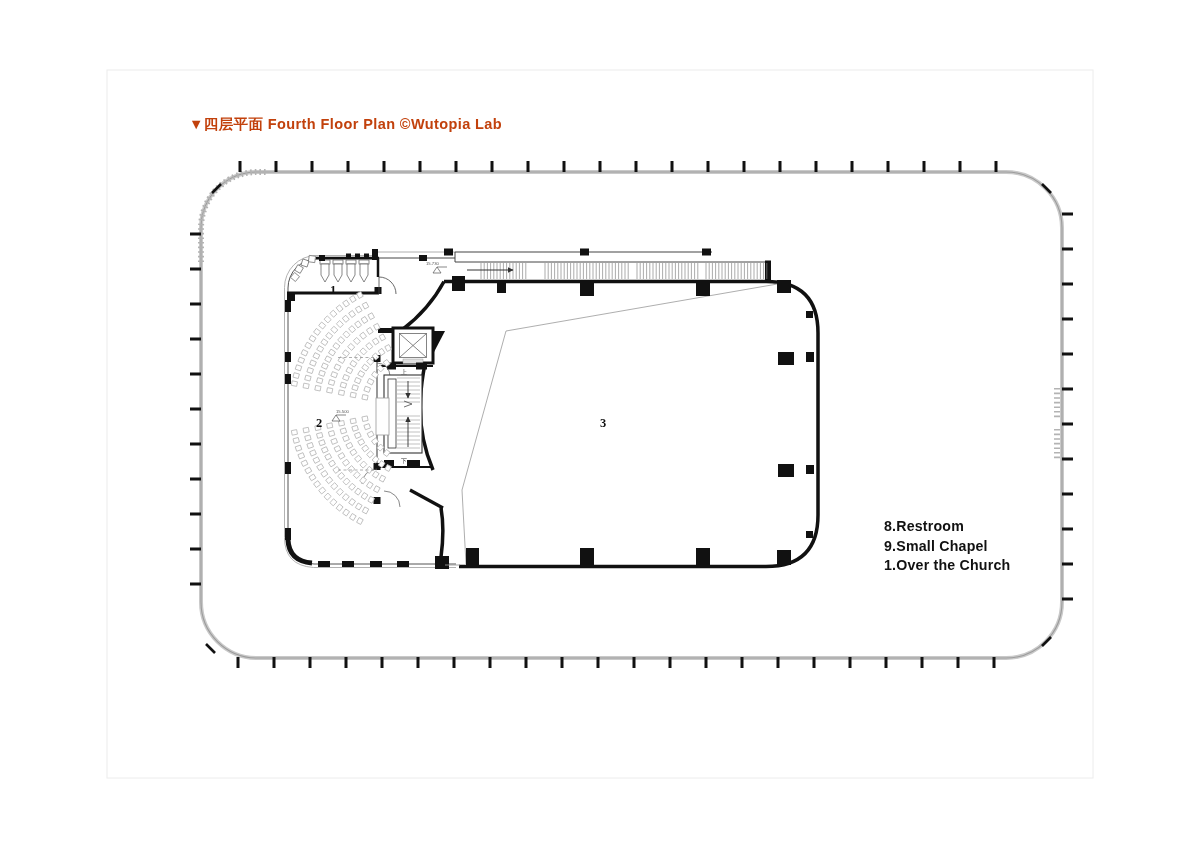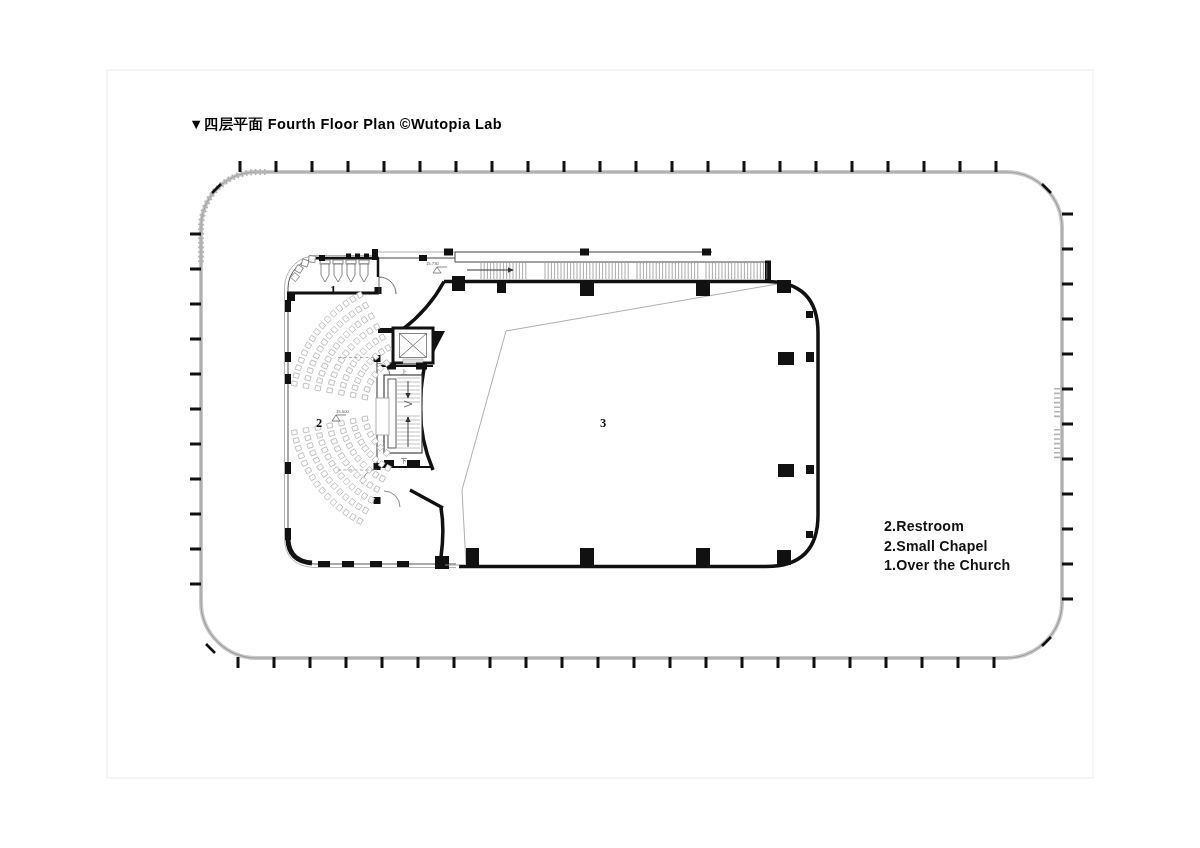--- a/index.html
+++ b/index.html
@@ -1,36 +1,36 @@
 <!DOCTYPE html>
 <html><head>
 <meta charset="utf-8">
 <style>
   html,body{margin:0;padding:0;background:#ffffff;}
   #stage{position:relative;width:1200px;height:848px;background:#ffffff;overflow:hidden;
          font-family:"Liberation Sans","DejaVu Sans",sans-serif;}
   #plan-svg{position:absolute;left:0;top:0;width:1200px;height:848px;}
   .title{position:absolute;left:189px;top:115px;font-size:14.5px;letter-spacing:.4px;
-         color:#000000;font-weight:600;white-space:nowrap;}
+         color:#c2410c;font-weight:600;white-space:nowrap;}
   .legend{position:absolute;left:884px;top:517px;font-size:14.2px;line-height:19.6px;
           letter-spacing:.2px;color:#111;font-weight:600;}
   .num-label{font-family:"Liberation Serif","DejaVu Serif",serif;font-weight:bold;font-size:12.5px;fill:#111;}
   .tiny{font-size:4.2px;fill:#555;font-family:"Liberation Sans",sans-serif;}
   .cjk{font-size:6px;fill:#333;font-family:"DejaVu Sans",sans-serif;}
 </style>
 </head>
 <body>
 
 <div id="stage">
 
   <div class="title">▼四层平面 Fourth Floor Plan ©Wutopia Lab</div>
 
   <div class="legend">
-    <div>2.Restroom</div>
-    <div>2.Small Chapel</div>
+    <div>8.Restroom</div>
+    <div>9.Small Chapel</div>
     <div>1.Over the Church</div>
   </div>
 
   <svg id="plan-svg" viewBox="0 0 1200 848">
     <defs>
       <marker id="arr" markerWidth="8" markerHeight="8" refX="5.5" refY="3" orient="auto">
         <path d="M0,0 L6,3 L0,6 Z" fill="#333"></path>
       </marker>
       <g id="wc">
         <rect x="-5" y="-4" width="10" height="4" fill="#fff" stroke="#555" stroke-width=".7"></rect>

